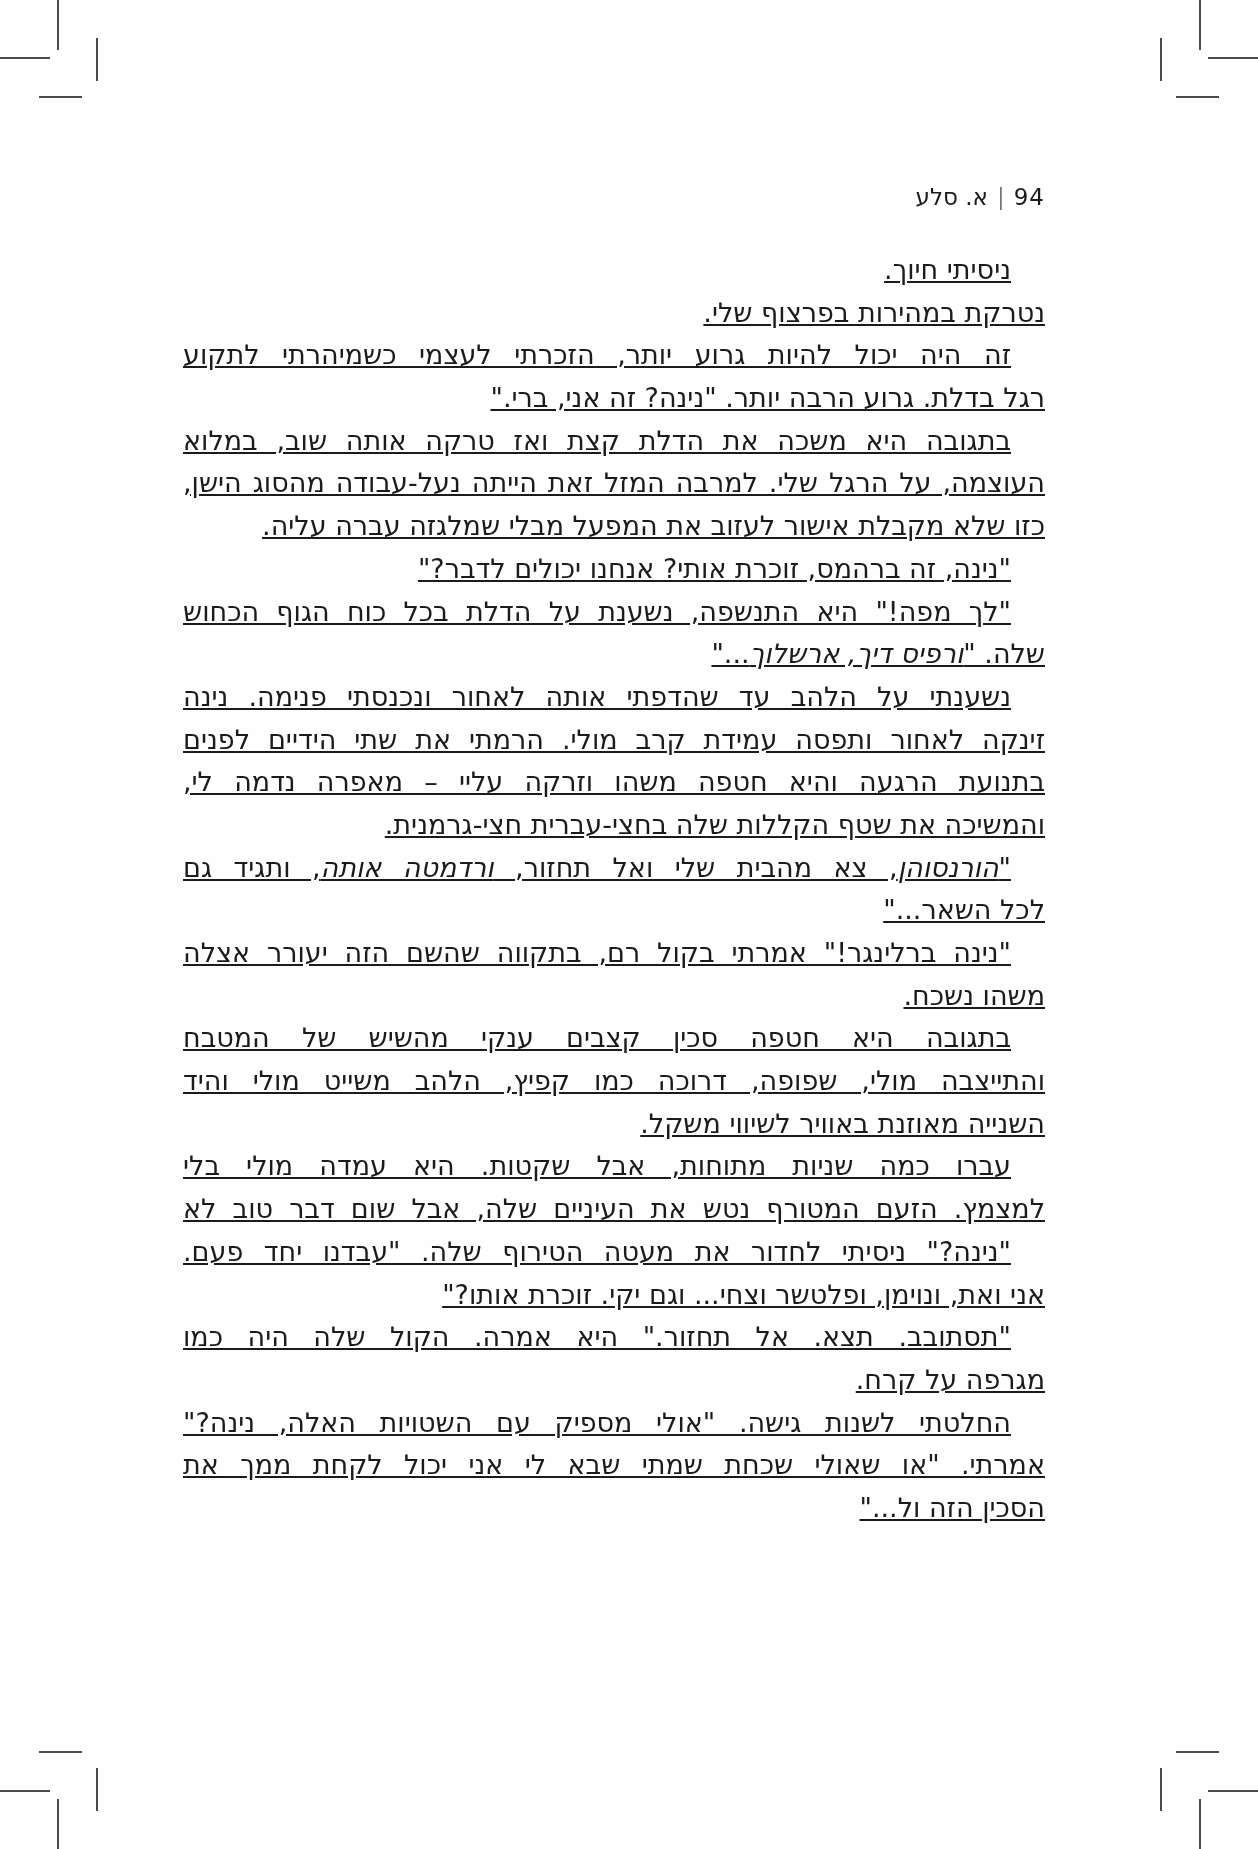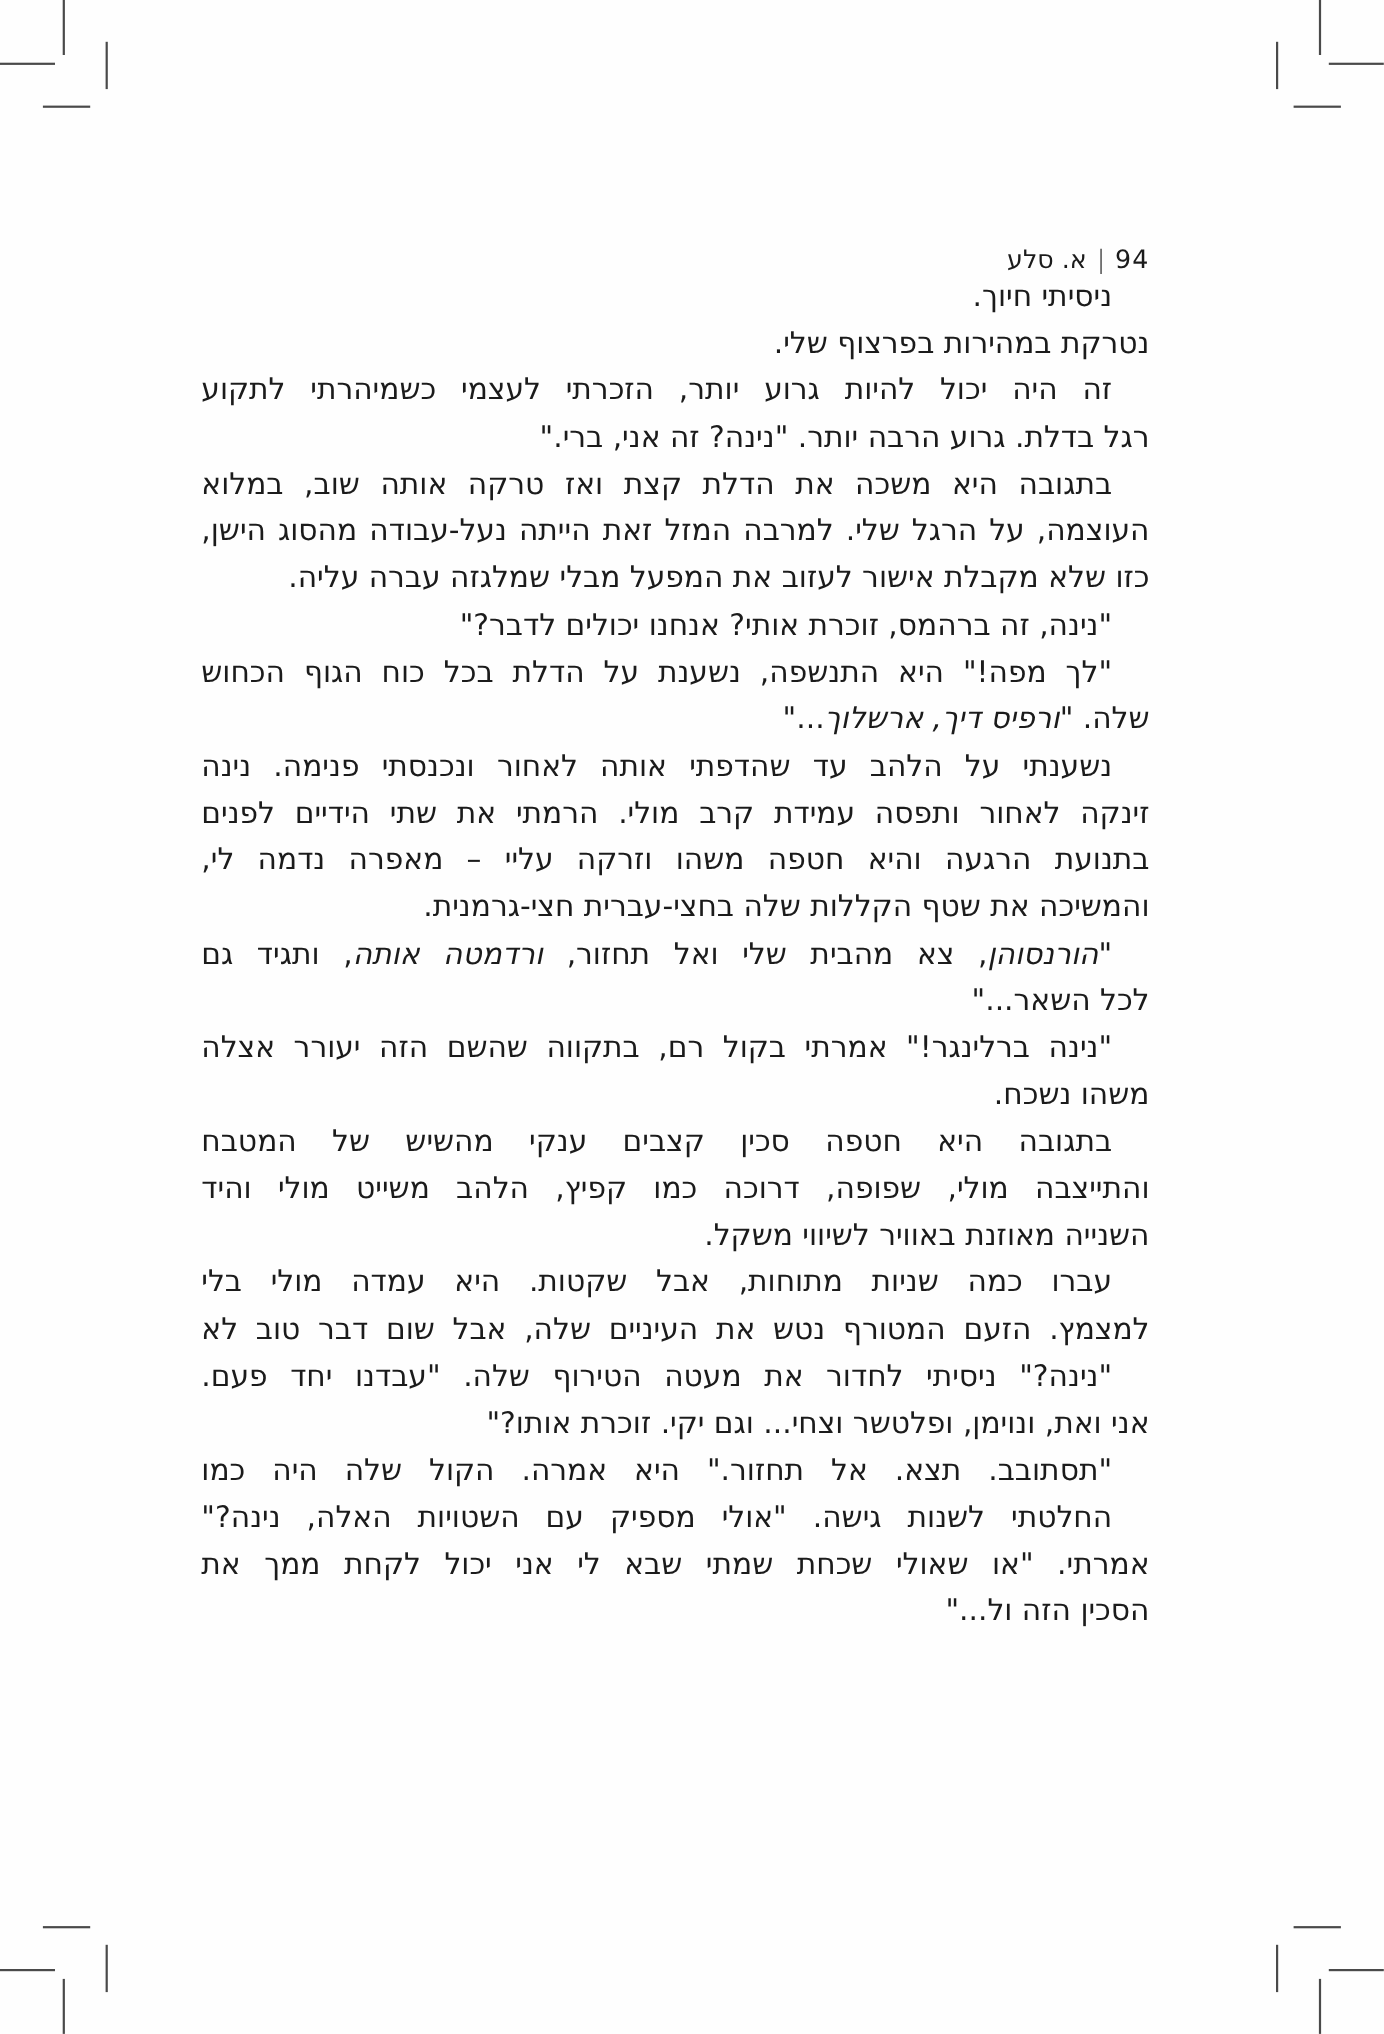--- a/index.html
+++ b/index.html
@@ -37,39 +37,39 @@
   .cm-br-hi{left:1176px;top:1751px;width:43px;height:2px;}
   
   .running-header{
     position:absolute;
     top:180px;right:213px;
     direction:rtl;
     font-size:23px;
     line-height:34px;
     color:var(--ink);
     white-space:nowrap;
-    margin-top:40px;
   }
   .running-header .sep{margin:0 9px;font-weight:300;}
   .running-header .pgnum{letter-spacing:1px;}
   
   .body-text{
     position:absolute;
     left:183px;right:213px;
     top:249px;
     direction:rtl;
     font-size:27px;
     color:var(--ink);
   }
   .line{
     line-height:42.7px;
     height:42.7px;
     text-align:right;
     white-space:nowrap;
     overflow:visible;
+    text-decoration:underline;
   }
   .line.just{
     text-align:justify;
     text-align-last:justify;
     white-space:normal;
   }
   .line.first{
     padding-right:34px;
   }
   .em{font-style:italic;margin-top:20px;}
@@ -120,18 +120,19 @@
       <div class="line first just"><span>"נינה ברלינגר!" אמרתי בקול רם, בתקווה שהשם הזה יעורר אצלה</span></div>
       <div class="line"><span>משהו נשכח.</span></div>
       <div class="line first just"><span>בתגובה היא חטפה סכין קצבים ענקי מהשיש של המטבח</span></div>
       <div class="line just"><span>והתייצבה מולי, שפופה, דרוכה כמו קפיץ, הלהב משייט מולי והיד</span></div>
       <div class="line"><span>השנייה מאוזנת באוויר לשיווי משקל.</span></div>
       <div class="line first just"><span>עברו כמה שניות מתוחות, אבל שקטות. היא עמדה מולי בלי</span></div>
       <div class="line just"><span>למצמץ. הזעם המטורף נטש את העיניים שלה, אבל שום דבר טוב לא</span></div>
       <div class="line first just"><span>"נינה?" ניסיתי לחדור את מעטה הטירוף שלה. "עבדנו יחד פעם.</span></div>
       <div class="line"><span>אני ואת, ונוימן, ופלטשר וצחי... וגם יקי. זוכרת אותו?"</span></div>
       <div class="line first just"><span>"תסתובב. תצא. אל תחזור." היא אמרה. הקול שלה היה כמו</span></div>
+      <div class="line"><span>מגרפה על קרח.</span></div>
       <div class="line first just"><span>החלטתי לשנות גישה. "אולי מספיק עם השטויות האלה, נינה?"</span></div>
       <div class="line just"><span>אמרתי. "או שאולי שכחת שמתי שבא לי אני יכול לקחת ממך את</span></div>
       <div class="line"><span>הסכין הזה ול..."</span></div>
     </div>
 
 </div>
 
 </body></html>

